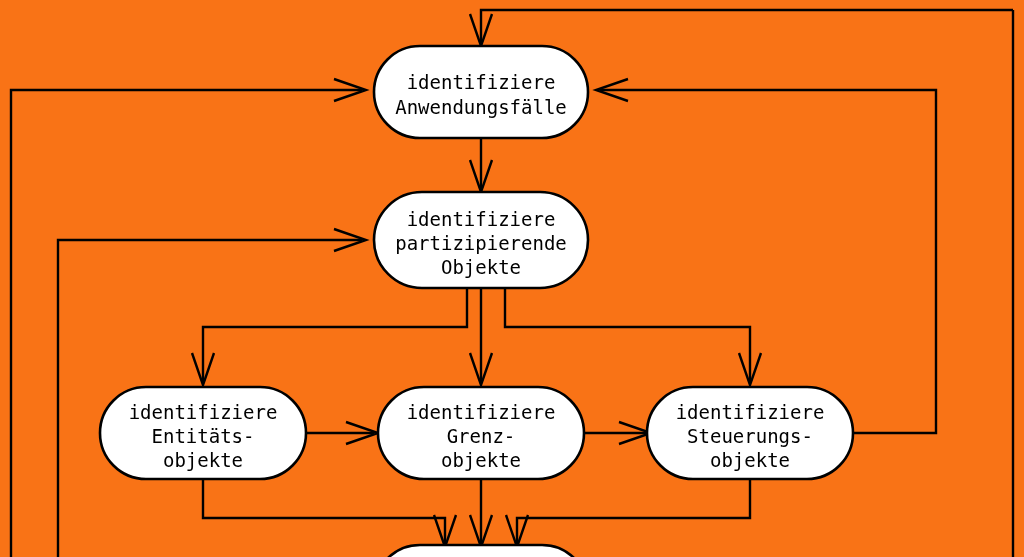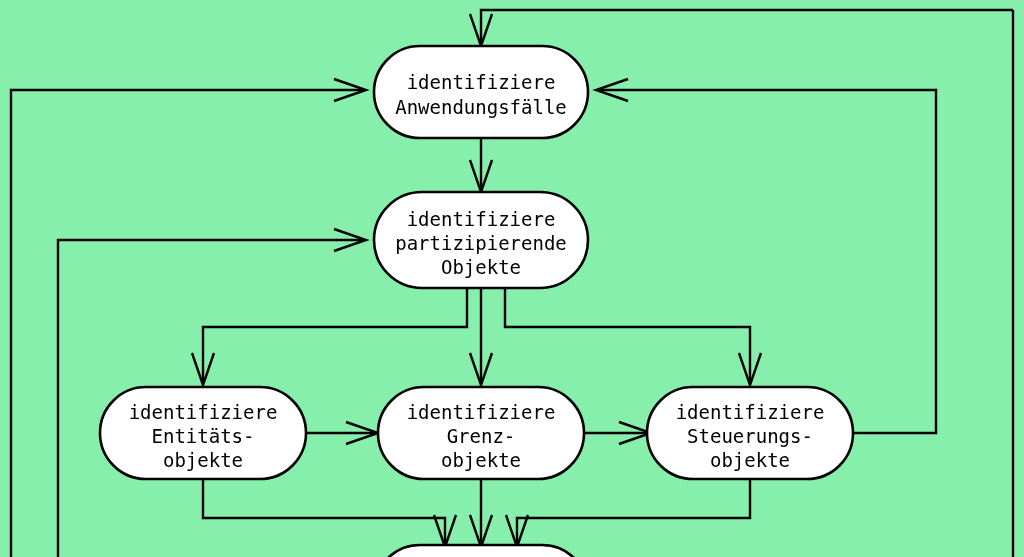--- a/index.html
+++ b/index.html
@@ -4,21 +4,21 @@
 <style>
   html, body {
     margin: 0;
     padding: 0;
     background: #ffffff;
   }
   #diagram-root {
     position: relative;
     width: 1024px;
     height: 557px;
-    background: #86efac;
+    background: #f97316;
     overflow: hidden;
     font-family: "DejaVu Sans Mono", "Liberation Mono", monospace;
   }
   #flow-svg {
     position: absolute;
     top: 0;
     left: 0;
     width: 1024px;
     height: 557px;
   }

